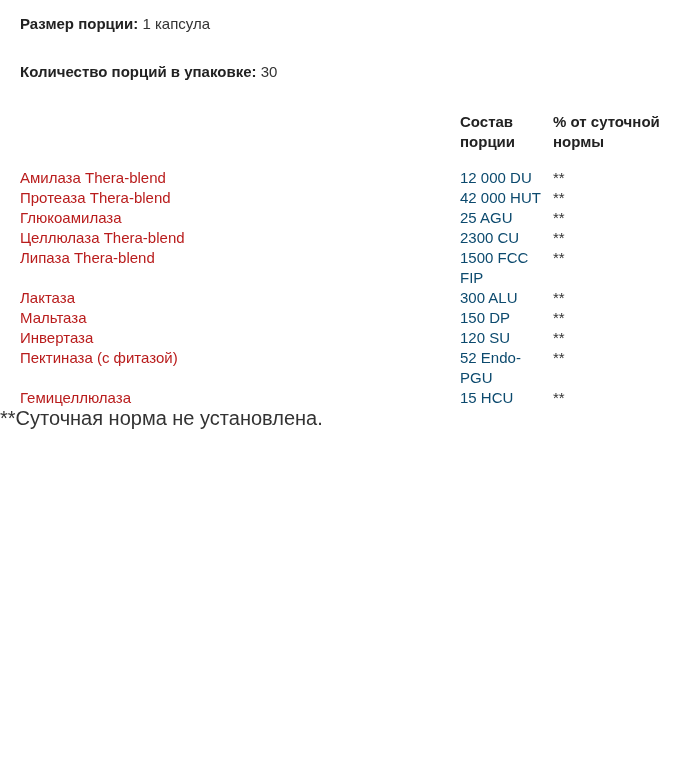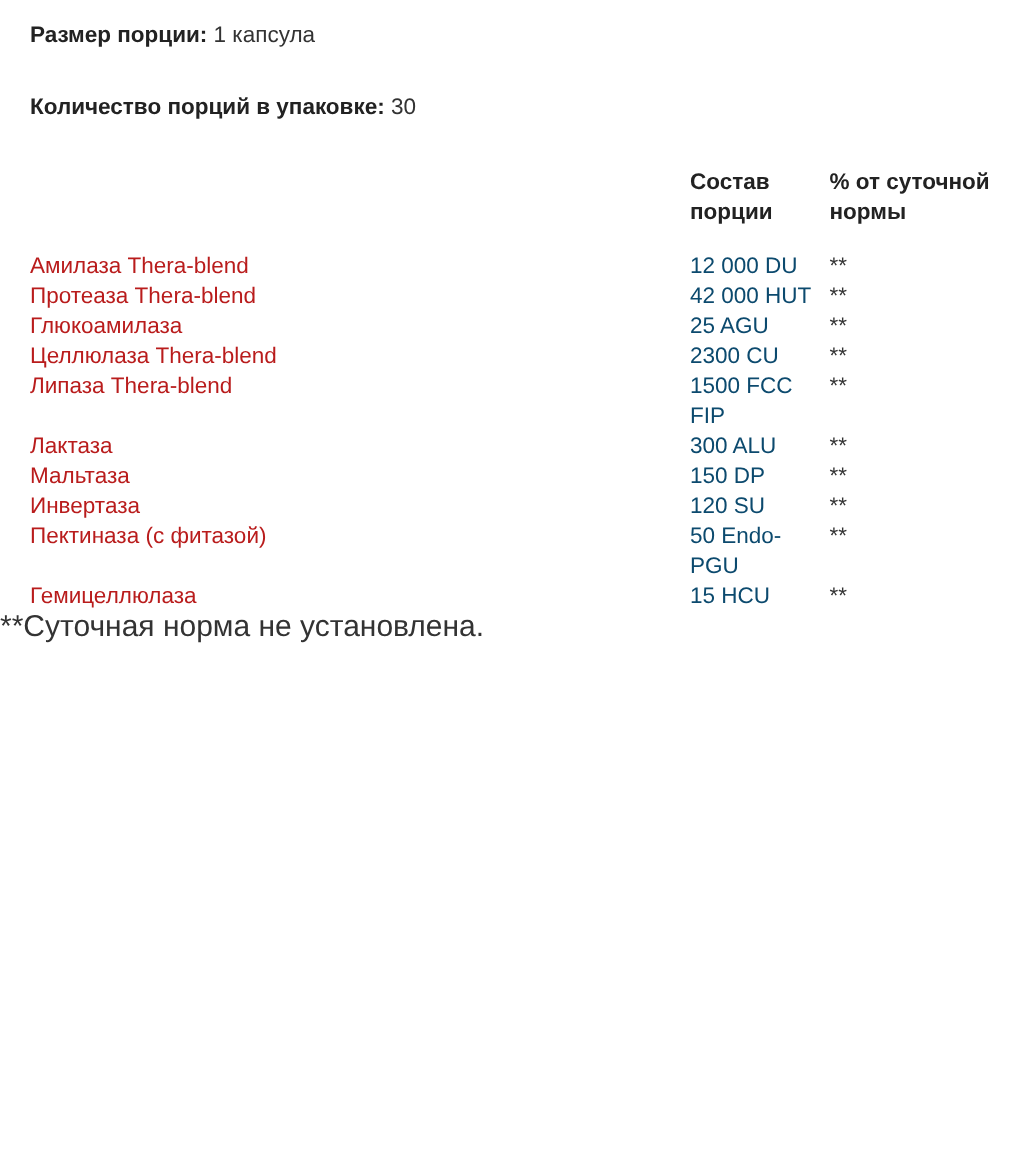--- a/index.html
+++ b/index.html
@@ -150,21 +150,21 @@
         <td class="cell nutr-amount">150 DP</td>
         <td class="cell nutr-dv">**</td>
       </tr>
       <tr class="row-line">
         <td class="cell pad-left nutr-name">Инвертаза</td>
         <td class="cell nutr-amount">120 SU</td>
         <td class="cell nutr-dv">**</td>
       </tr>
       <tr class="row-line">
         <td class="cell pad-left nutr-name">Пектиназа (с фитазой)</td>
-        <td class="cell nutr-amount">50 Endo-PGU</td>
+        <td class="cell nutr-amount">52 Endo-PGU</td>
         <td class="cell nutr-dv">**</td>
       </tr>
       <tr class="row-line">
         <td class="cell pad-left nutr-name">Гемицеллюлаза</td>
         <td class="cell nutr-amount">15 HCU</td>
         <td class="cell nutr-dv">**</td>
       </tr>
 
       <tr class="footnote-row">
         <td class="footnote" colspan="3">**Суточная норма не установлена.</td>

